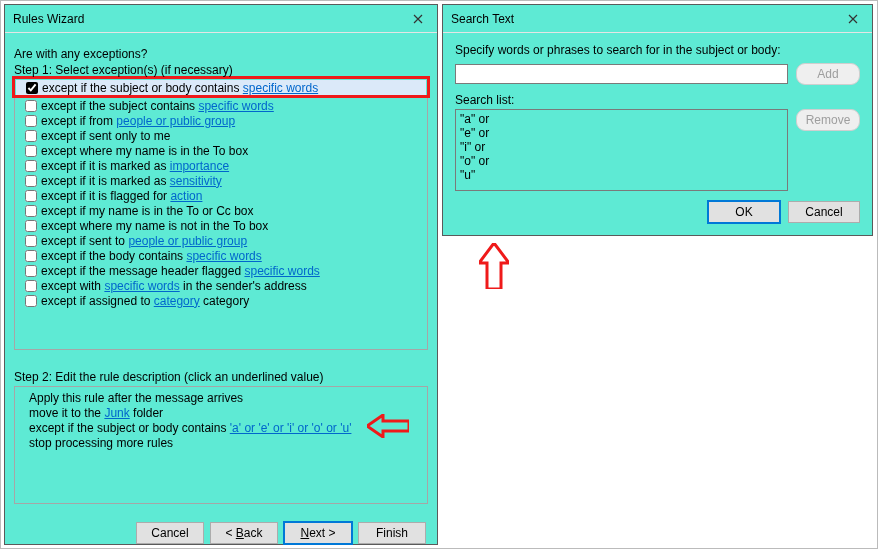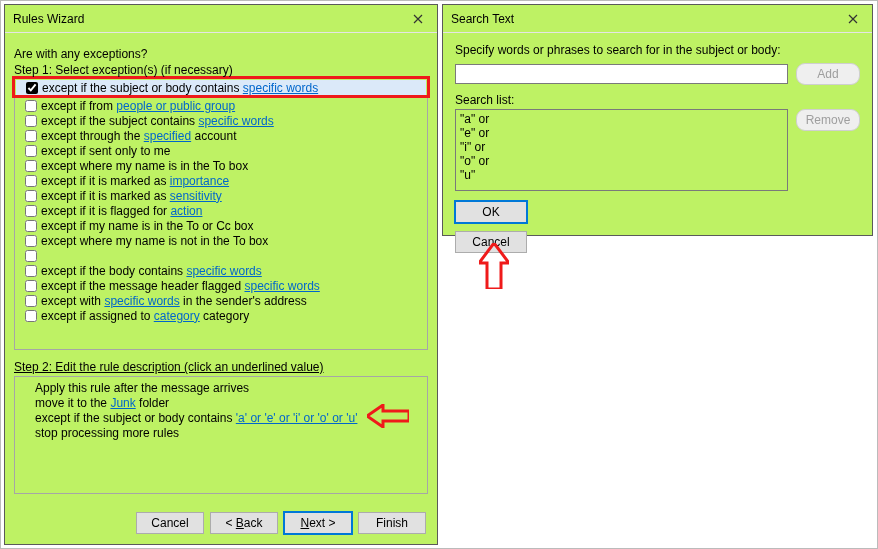--- a/index.html
+++ b/index.html
@@ -15,21 +15,21 @@
     position: relative;
     overflow: hidden;
   }
   .outer-border {
     position: absolute;
     inset: 0;
     border: 1px solid #bbb;
   }
   .window {
     position: absolute;
-    background: #bef264;
+    background: #5eead4;
     border: 1px solid #5a5a5a;
   }
   .titlebar {
     display: flex;
     align-items: center;
     justify-content: space-between;
     height: 28px;
     padding: 0 0 0 8px;
     font-size: 12px;
     border-bottom: 1px solid #e5e5e5;
@@ -92,28 +92,27 @@
     margin: 0;
     accent-color: #000;
   }
   .exc-row .txt { }
   .link {
     color: #0066cc;
     text-decoration: underline;
     cursor: pointer;
   }
   .step2-label {
-    margin-top: 10px;
+    margin-top: 20px;
     margin-bottom: 2px;
-    text-decoration: underline;
   }
   .desc-box {
     border: 1px solid #a6a6a6;
     height: 118px;
-    padding: 4px 20px;
+    padding: 4px 14px;
     margin-top: 2px;
     line-height: 15px;
     position: relative;
   }
   .desc-line { white-space: nowrap; }
   .bottom-buttons {
     display: flex;
     justify-content: flex-end;
     gap: 6px;
     margin-top: 18px;
@@ -183,21 +182,20 @@
     padding: 2px 4px;
     font-size: 12px;
     line-height: 14px;
     flex: 1;
   }
   .st-bottom {
     display: flex;
     justify-content: flex-end;
     gap: 8px;
     margin-top: 10px;
-    flex-direction: column;
   }
   .st-bottom .btn.primary {
     width: 72px;
   }
   .st-bottom .btn {
     width: 72px;
   }
 
   
   .arrow-left {
@@ -235,32 +233,28 @@
         <input type="checkbox" checked="" style="">
         <span class="txt">
           <span>except if the subject or body contains </span><span class="link">specific words</span><span></span>
         </span>
       </div>
     </div>
 
     <div class="exception-list" id="exc-list">
         <div class="exc-row">
           <input type="checkbox" style="">
+          <span class="txt"><span>except if the subject contains </span><span class="link">specific words</span></span>
+        </div>
+        <div class="exc-row">
+          <input type="checkbox" style="">
           <span class="txt"><span>except if from </span><span class="link">people or public group</span></span>
         </div>
         <div class="exc-row">
           <input type="checkbox" style="">
-          <span class="txt"><span>except if the subject contains </span><span class="link">specific words</span></span>
-        </div>
-        <div class="exc-row">
-          <input type="checkbox" style="">
-          <span class="txt"><span>except through the </span><span class="link">specified</span><span> account</span></span>
-        </div>
-        <div class="exc-row">
-          <input type="checkbox" style="">
           <span class="txt"><span>except if sent only to me</span></span>
         </div>
         <div class="exc-row">
           <input type="checkbox" style="">
           <span class="txt"><span>except where my name is in the To box</span></span>
         </div>
         <div class="exc-row">
           <input type="checkbox" style="">
           <span class="txt"><span>except if it is marked as </span><span class="link">importance</span></span>
         </div>
@@ -275,20 +269,21 @@
         <div class="exc-row">
           <input type="checkbox" style="">
           <span class="txt"><span>except if my name is in the To or Cc box</span></span>
         </div>
         <div class="exc-row">
           <input type="checkbox" style="">
           <span class="txt"><span>except where my name is not in the To box</span></span>
         </div>
         <div class="exc-row">
           <input type="checkbox" style="">
+          <span class="txt"><span>except if sent to </span><span class="link">people or public group</span></span>
         </div>
         <div class="exc-row">
           <input type="checkbox" style="">
           <span class="txt"><span>except if the body contains </span><span class="link">specific words</span></span>
         </div>
         <div class="exc-row">
           <input type="checkbox" style="">
           <span class="txt"><span>except if the message header flagged </span><span class="link">specific words</span></span>
         </div>
         <div class="exc-row">

